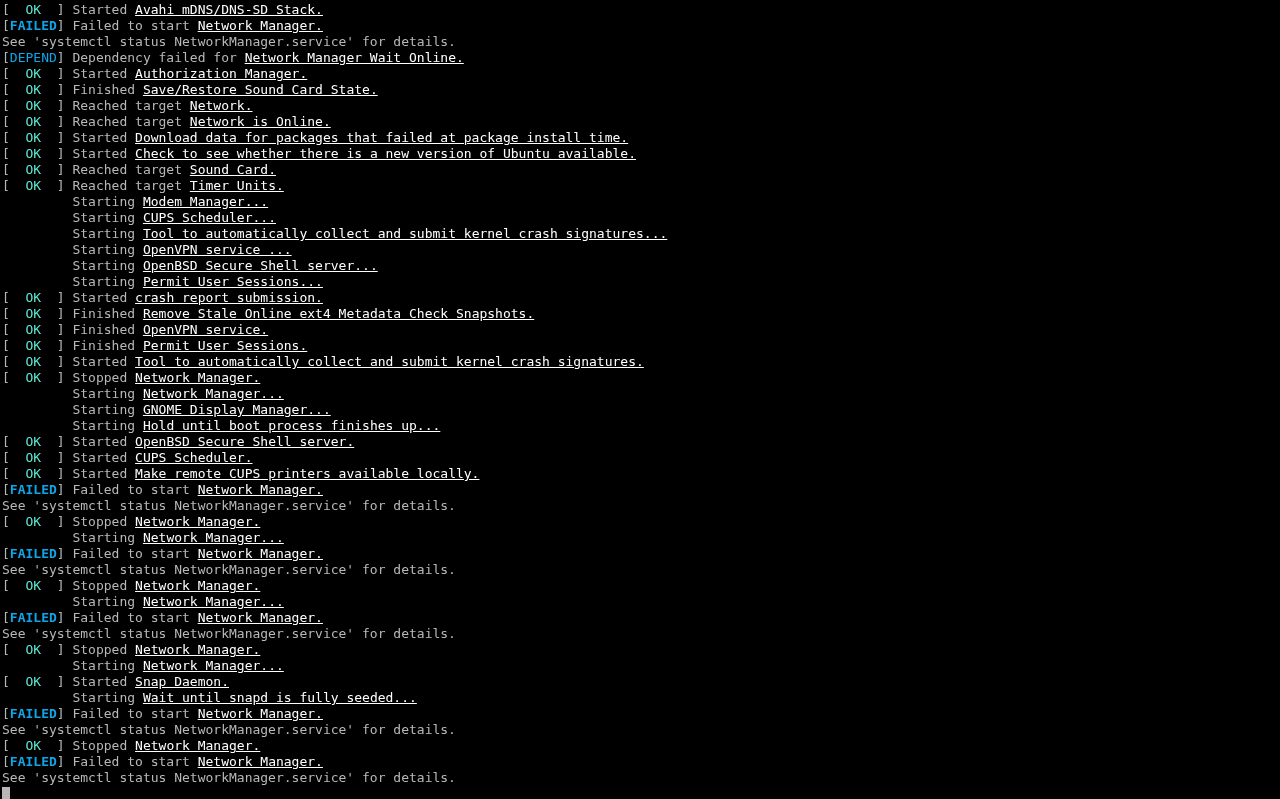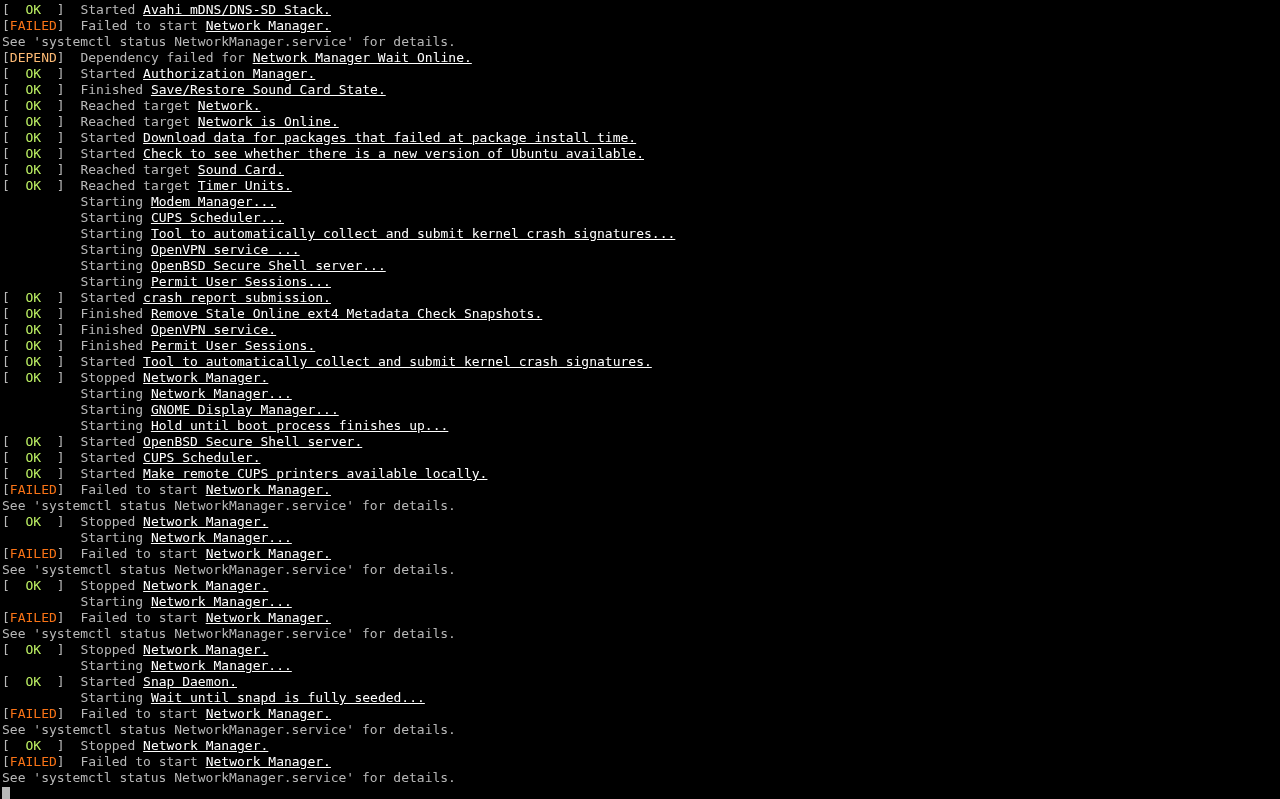--- a/index.html
+++ b/index.html
@@ -13,24 +13,24 @@
     width: 1280px;
     height: 799px;
     overflow: hidden;
   }
   #terminal {
     padding: 2px 0 0 2px;
     white-space: pre;
   }
   .line { display: block; }
   .br   { color: #b8b8b8; }   
-  .ok   { color: #bef264; margin-top: 11px; }   
-  .fail { color: #f97316; }   
-  .dep  { color: #fdba74; }   
-  .act  { color: #b8b8b8; margin-left: 8px; }   
+  .ok   { color: #5eead4; margin-top: 11px; }   
+  .fail { color: #0ea5e9; font-weight: bold; }   
+  .dep  { color: #0ea5e9; }   
+  .act  { color: #b8b8b8; }   
   .svc  { color: #ffffff; text-decoration: underline; }   
   .msg  { color: #b8b8b8; text-align: right; }   
   .cursor {
     display: inline-block;
     width: 8px;
     height: 14px;
     background: #b8b8b8;
     vertical-align: text-bottom;
   }
 </style>

